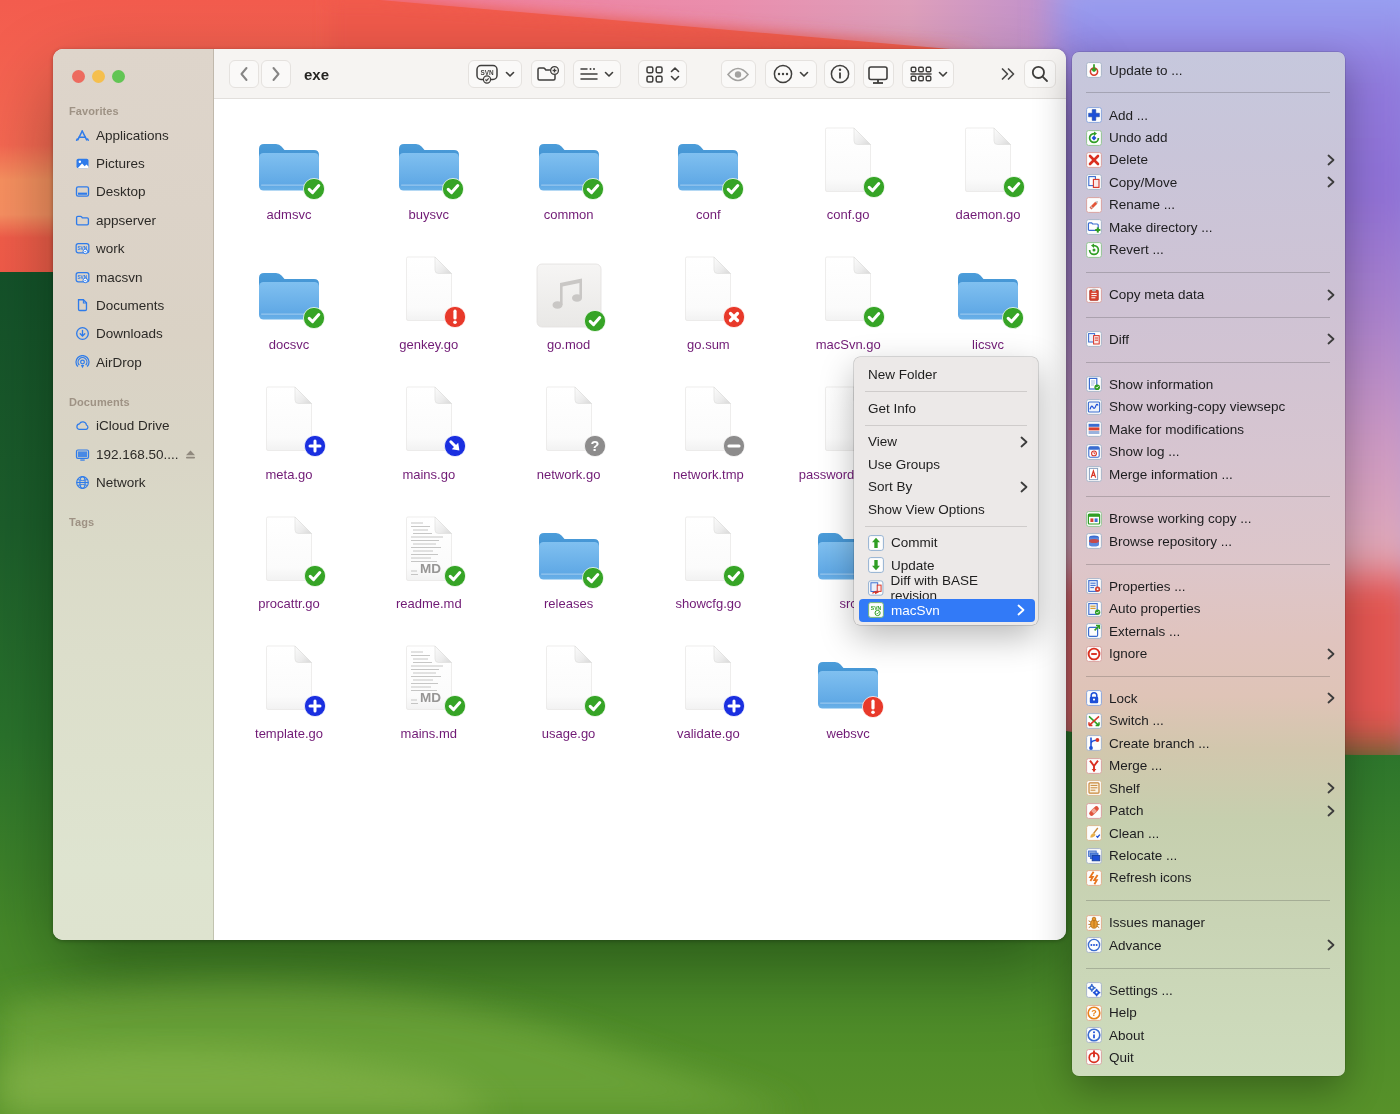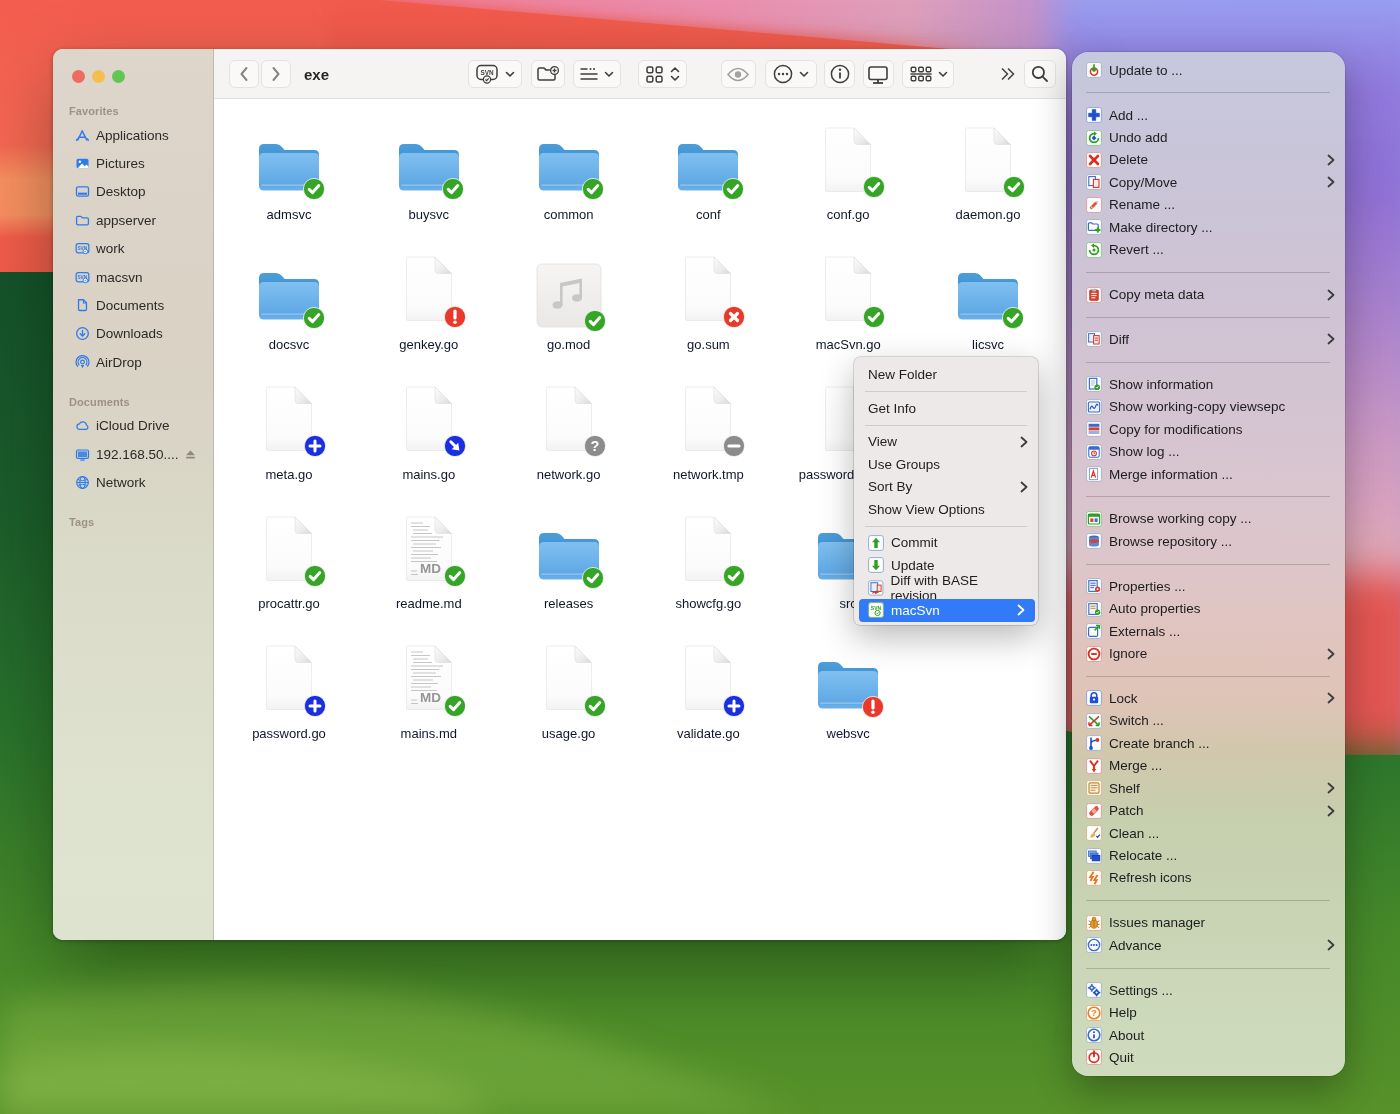--- a/index.html
+++ b/index.html
@@ -15,31 +15,31 @@
 .srow .sic{margin-right:6px;flex:0 0 auto}
 .srow span{white-space:nowrap}
 .ej{position:absolute;right:10px;top:8px}
 #toolbar{position:absolute;left:161px;top:0;width:852px;height:50px;border-radius:0 10px 0 0;
  background:#f6f4f2;border-bottom:1px solid #e2dfdc}
 .tbtn{position:absolute;top:11px;height:28px;border:1px solid #e5e2df;background:#faf9f8;border-radius:6px;
  display:flex;align-items:center;justify-content:center}
 .ttitle{position:absolute;left:90px;top:16.5px;font-size:15px;font-weight:700;color:#262523}
 #content{position:absolute;left:214px;top:100px;width:852px;height:840px;border-radius:0 0 10px 0;background:#fff;overflow:hidden}
 #items{position:absolute;left:-214px;top:-100px;width:1400px;height:1114px}
-.lbl{position:absolute;width:140px;text-align:center;font-size:13px;color:#0f172a}
+.lbl{position:absolute;width:140px;text-align:center;font-size:13px;color:#701a75}
 #menu1{position:absolute;left:854px;top:357px;width:184px;height:268px;border-radius:6px;
  background:#ece9e8;box-shadow:0 0 0 .5px rgba(0,0,0,.25),0 12px 34px rgba(0,0,0,.28);padding-top:6.5px}
 .mrow{height:22.5px;display:flex;align-items:center;padding:0 14px;font-size:13.5px;color:#1e1e1e;position:relative}
 .mrow .m1i{margin-right:7px}
 .msep{height:11px;position:relative}
 .msep:after{content:"";position:absolute;left:11px;right:11px;top:5px;height:1px;background:rgba(0,0,0,.12)}
 .mchev{position:absolute;right:10px;top:50%;transform:translateY(-50%)}
 .mrow.sel{background:#327af7;border-radius:4px;margin:0 3px 0 5px;padding:0 9px;color:#fff}
 .mrow.sel b{font-weight:400}
-#menu2{position:absolute;left:1072px;top:52px;width:273px;height:1024px;border-radius:16px;padding-top:7px;
+#menu2{position:absolute;left:1072px;top:52px;width:273px;height:1024px;border-radius:7px;padding-top:7px;
  background:linear-gradient(180deg,#c6c8dd 0%,#c9c5d9 10%,#cfc3d4 25%,#d7c5d0 40%,#ddc6ca 50%,#e0c4bf 57%,#dfc4b7 63%,#d2c7ad 68%,#c6cfae 75%,#c9d4b5 85%,#cedcbd 100%);
  box-shadow:0 0 0 .5px rgba(0,0,0,.2),0 14px 38px rgba(0,0,0,.3)}
 .m2row{height:22.45px;display:flex;align-items:center;padding:0 14px;font-size:13.5px;color:#1d1d1f;position:relative}
 .m2row .m2i{margin-right:7px;flex:0 0 auto}
 .m2row span{white-space:nowrap}
 .m2sep{height:22.45px;position:relative}
 .m2sep i{position:absolute;left:14px;right:15px;top:11px;height:1px;background:rgba(60,60,60,.25)}
 </style></head>
 <body>
 <div id="wall"><svg width="1400" height="1114" viewBox="0 0 1400 1114" preserveAspectRatio="none">
@@ -590,21 +590,21 @@
 <div style="position:absolute;left:263.0px;top:645.1px;width:52px;height:66px"><svg width="52" height="66" viewBox="0 0 52 66">
           <use href="#page"></use>
         </svg></div>
 <div style="position:absolute;left:304.0px;top:694.6px;width:22px;height:22px"><svg width="22" height="22" viewBox="0 0 22 22">
           <circle cx="11" cy="11" r="10.6" fill="#1a2fe0" stroke="rgba(255,255,255,.75)" stroke-width="1"></circle>
           <g stroke="#fff" stroke-width="3" stroke-linecap="round">
             <line x1="11" y1="6" x2="11" y2="16"></line>
             <line x1="6" y1="11" x2="16" y2="11"></line>
           </g>
         </svg></div>
-<div class="lbl" style="left:219.0px;top:725.8px">password.go</div>
+<div class="lbl" style="left:219.0px;top:725.8px">template.go</div>
 <div style="position:absolute;left:402.8px;top:645.1px;width:52px;height:66px"><svg width="52" height="66" viewBox="0 0 52 66">
           <use href="#mdpage"></use>
         </svg></div>
 <div style="position:absolute;left:443.8px;top:694.6px;width:22px;height:22px"><svg width="22" height="22" viewBox="0 0 22 22">
           <circle cx="11" cy="11" r="10.6" fill="#36a426" stroke="rgba(255,255,255,.75)" stroke-width="1"></circle>
           <path d="M6.2,11.3 L9.6,14.6 L15.8,7.6" stroke="#fff" stroke-width="3" fill="none" stroke-linecap="round" stroke-linejoin="round"></path>
         </svg></div>
 <div class="lbl" style="left:358.8px;top:725.8px">mains.md</div>
 <div style="position:absolute;left:542.6px;top:645.1px;width:52px;height:66px"><svg width="52" height="66" viewBox="0 0 52 66">
           <use href="#page"></use>
@@ -820,21 +820,21 @@
       </svg>
       <span>Show working-copy viewsepc</span>
     </div>
 <div class="m2row">
       <svg width="16" height="16" viewBox="0 0 16 16" class="m2i">
         <rect x=".6" y=".6" width="14.8" height="14.8" rx="2" fill="#fdfdfd" stroke="#a9b6c9" stroke-width="1"></rect>
         <rect x="2.6" y="2.8" width="10.8" height="3" fill="#3a6cd0"></rect>
         <rect x="2.6" y="6.4" width="10.8" height="3" fill="#d84030"></rect>
         <rect x="2.6" y="10" width="10.8" height="3" fill="#9ab2dd"></rect>
       </svg>
-      <span>Copy for modifications</span>
+      <span>Make for modifications</span>
     </div>
 <div class="m2row">
       <svg width="16" height="16" viewBox="0 0 16 16" class="m2i">
         <rect x=".6" y=".6" width="14.8" height="14.8" rx="2" fill="#fdfdfd" stroke="#a9b6c9" stroke-width="1"></rect>
         <rect x="2.8" y="2.8" width="10.4" height="10.4" rx="1.4" fill="#fff" stroke="#3a6cd0" stroke-width="1.1"></rect>
         <rect x="2.8" y="2.8" width="10.4" height="3" rx="1.4" fill="#3a6cd0"></rect>
         <circle cx="8" cy="9.4" r="2.4" fill="none" stroke="#d83325" stroke-width="1.1"></circle>
         <path d="M8,8 L8,9.4 L9.2,10" stroke="#d83325" stroke-width=".9" fill="none"></path>
       </svg>
       <span>Show log ...</span>

